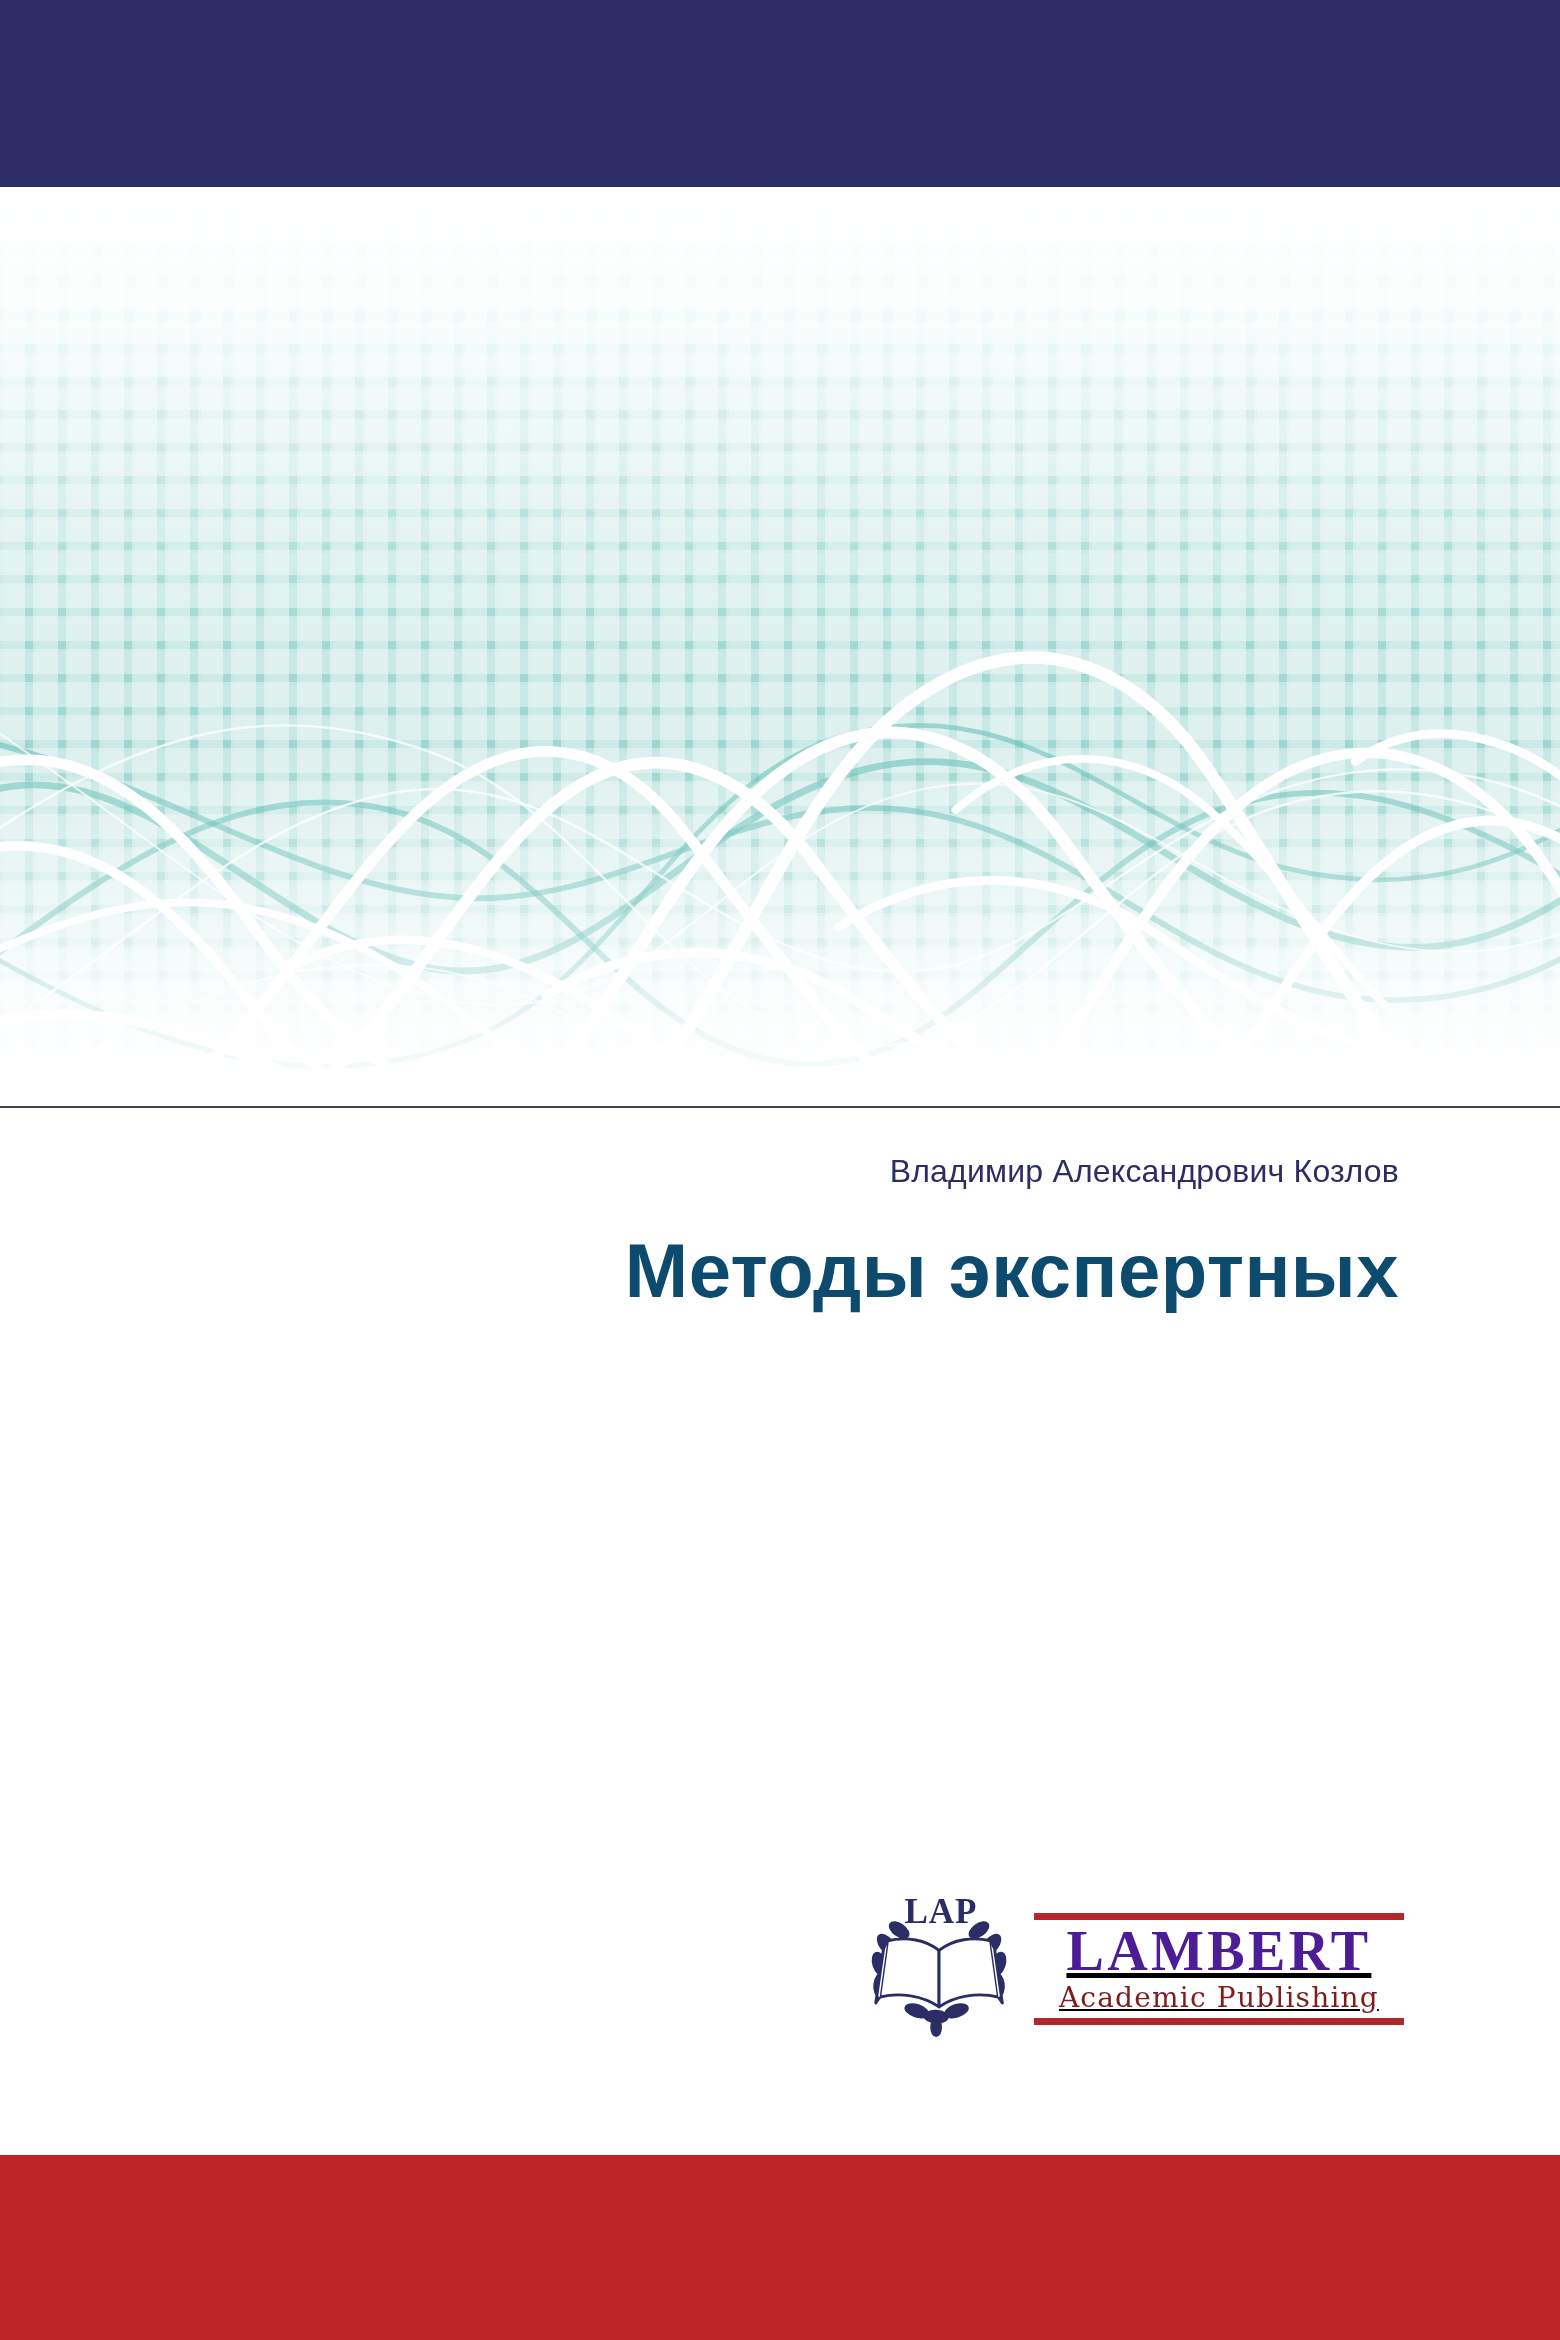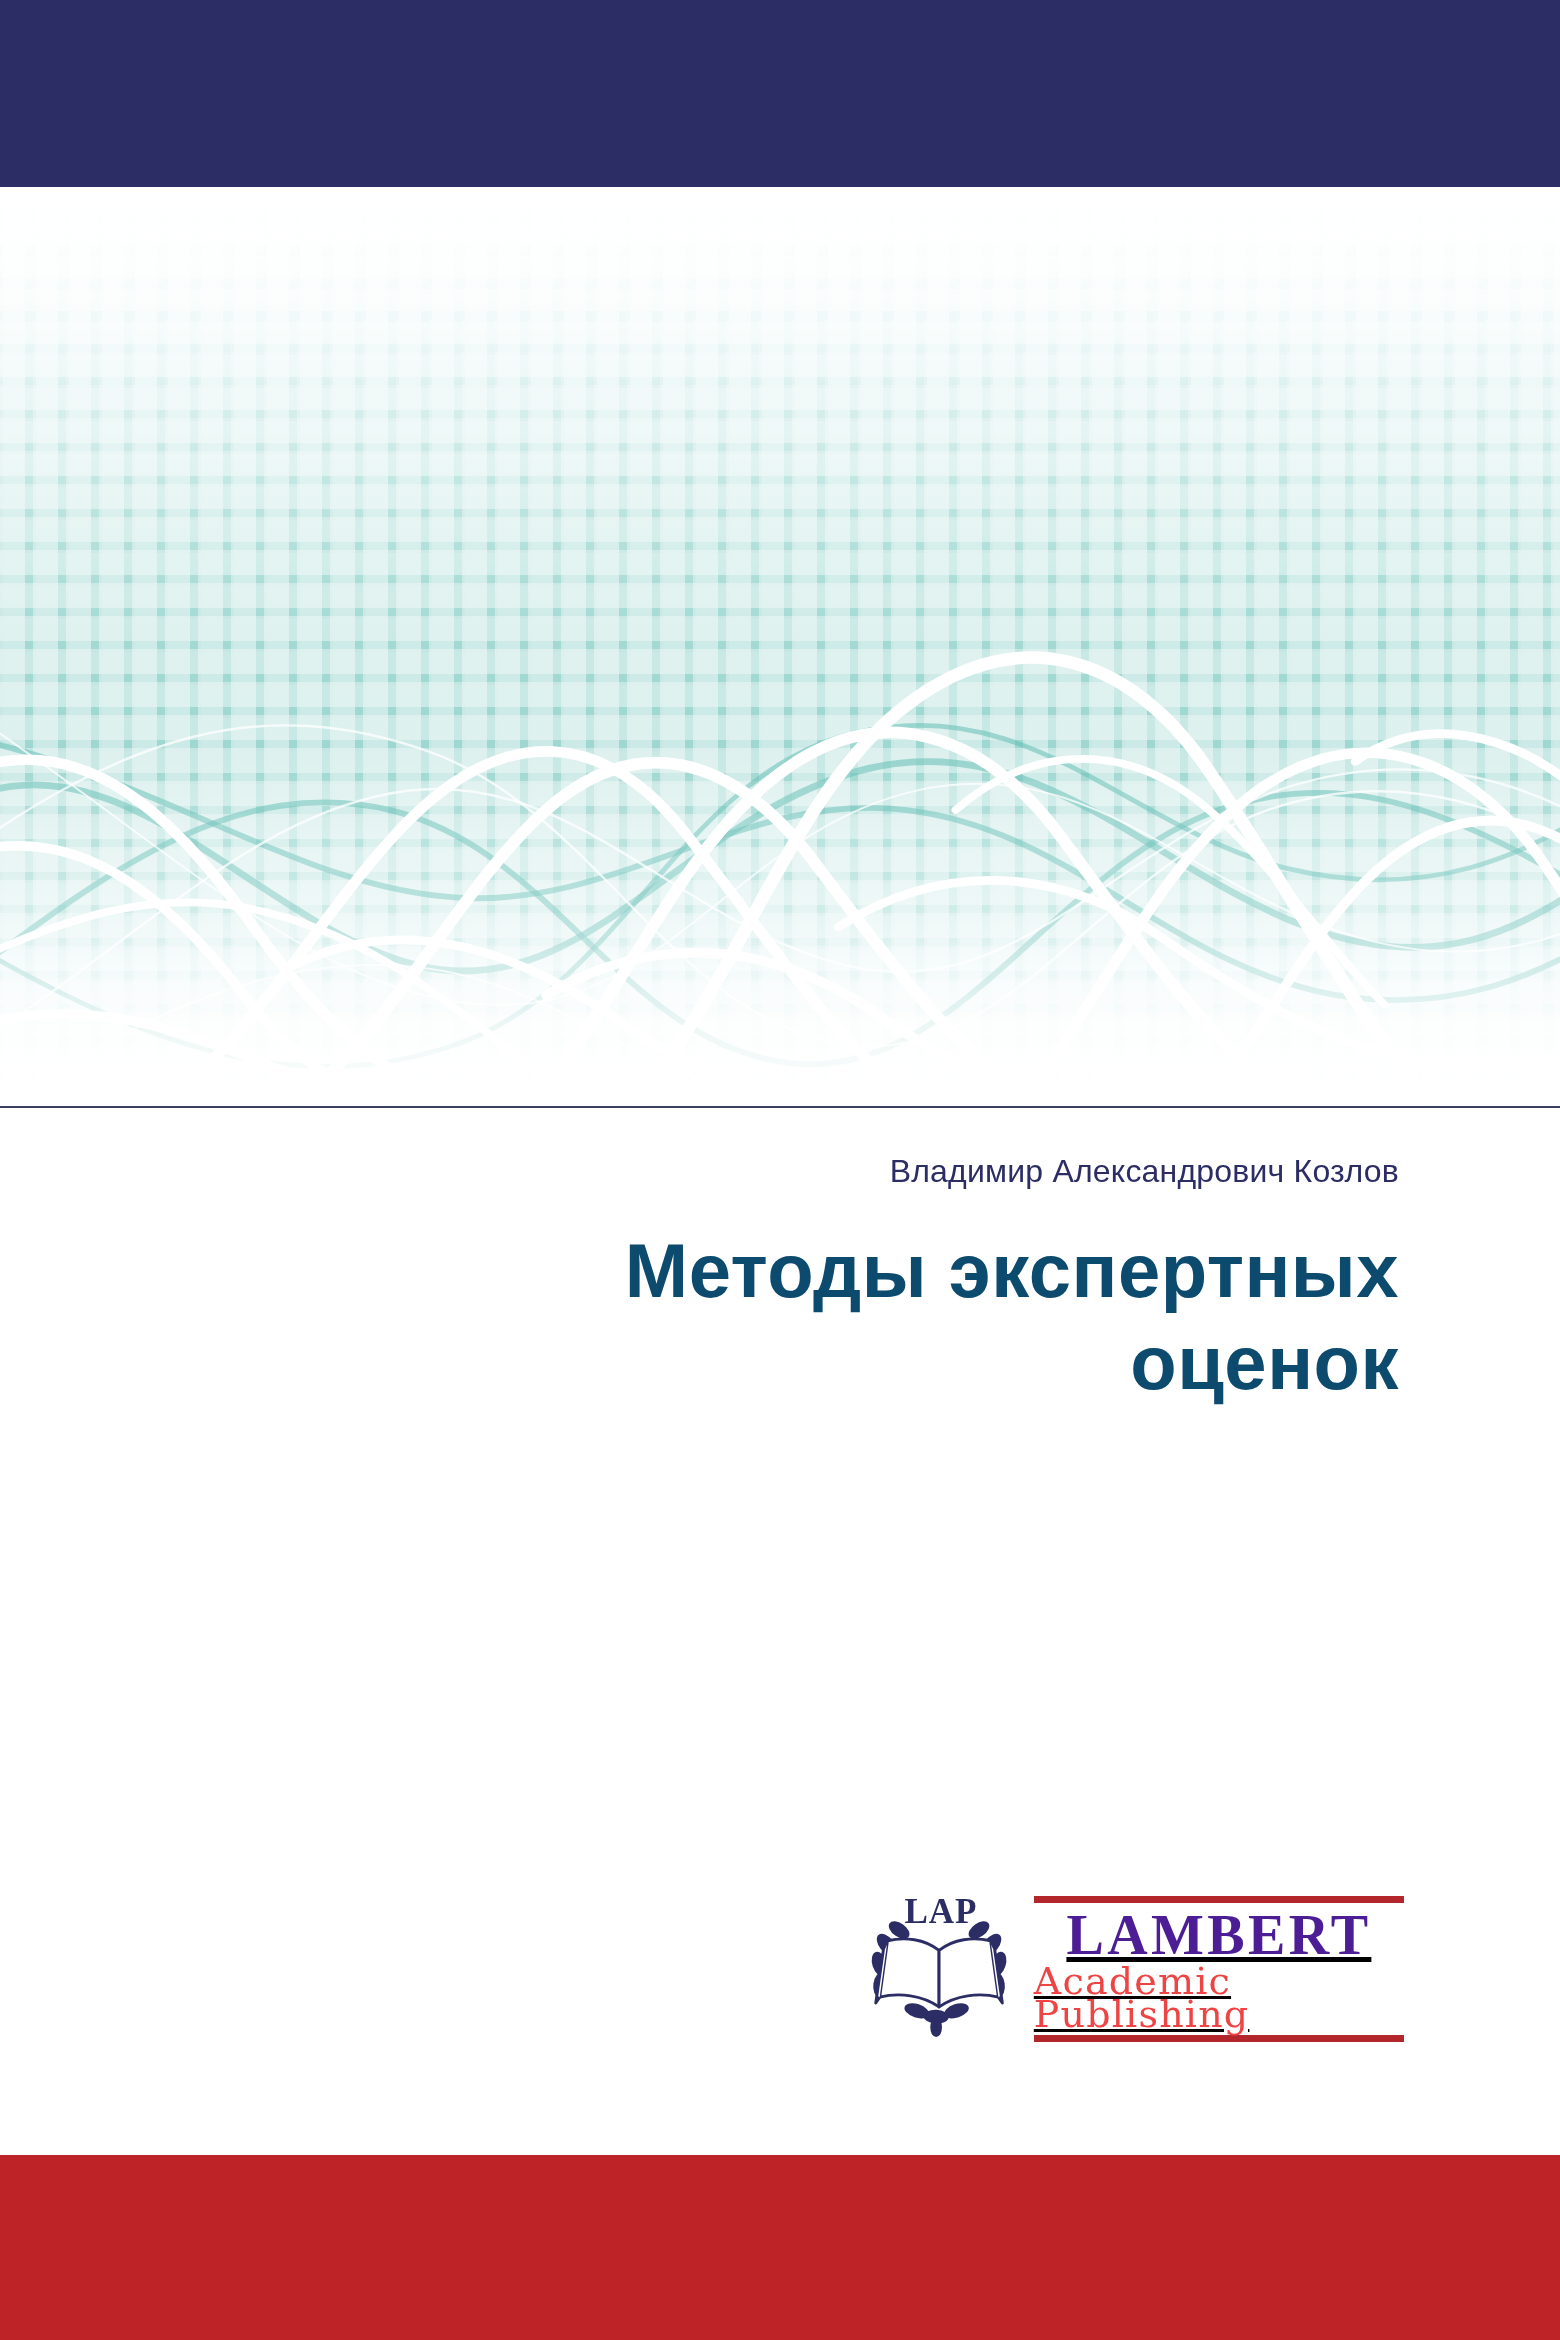--- a/index.html
+++ b/index.html
@@ -169,25 +169,25 @@
     font-weight: 700;
     font-size: 56px;
     line-height: 59px;
     color: #4c1d95;
     letter-spacing: 3.4px;
     text-align: center;
   }
   .logo-academic {
     font-family: "DejaVu Serif", serif;
     font-weight: 400;
-    font-size: 38px;
+    font-size: 28px;
     line-height: 33px;
-    color: #ef4444;
+    color: #7f1d1d;
     letter-spacing: 1.2px;
-    text-align: left;
+    text-align: center;
   }
 
   
   .bottom-band {
     position: absolute;
     left: 0;
     top: 2155px;
     width: 1560px;
     height: 185px;
     background: #be2327;
@@ -240,21 +240,20 @@
       <path class="w" stroke-width="8" d="M 980 640 C 1060 570 1160 570 1240 640 C 1310 700 1360 780 1420 840"></path>
     </svg>
 
     <div class="art-fade"></div>
   </div>
 
   <div class="author">Владимир Александрович Козлов</div>
 
   <div class="title">
     <span class="title-line">Методы экспертных</span>
-    <span class="title-line">оценок</span>
   </div>
 
   <div class="logo">
 
     <svg class="logo-emblem" viewBox="0 0 170 150">
       <g fill="#2b2d64">
 
         <ellipse cx="29" cy="52" rx="7.5" ry="13" transform="rotate(-38 29 52)"></ellipse>
         <ellipse cx="22" cy="72" rx="7.5" ry="13" transform="rotate(-18 22 72)"></ellipse>
         <ellipse cx="23" cy="93" rx="7.5" ry="13" transform="rotate(8 23 93)"></ellipse>

